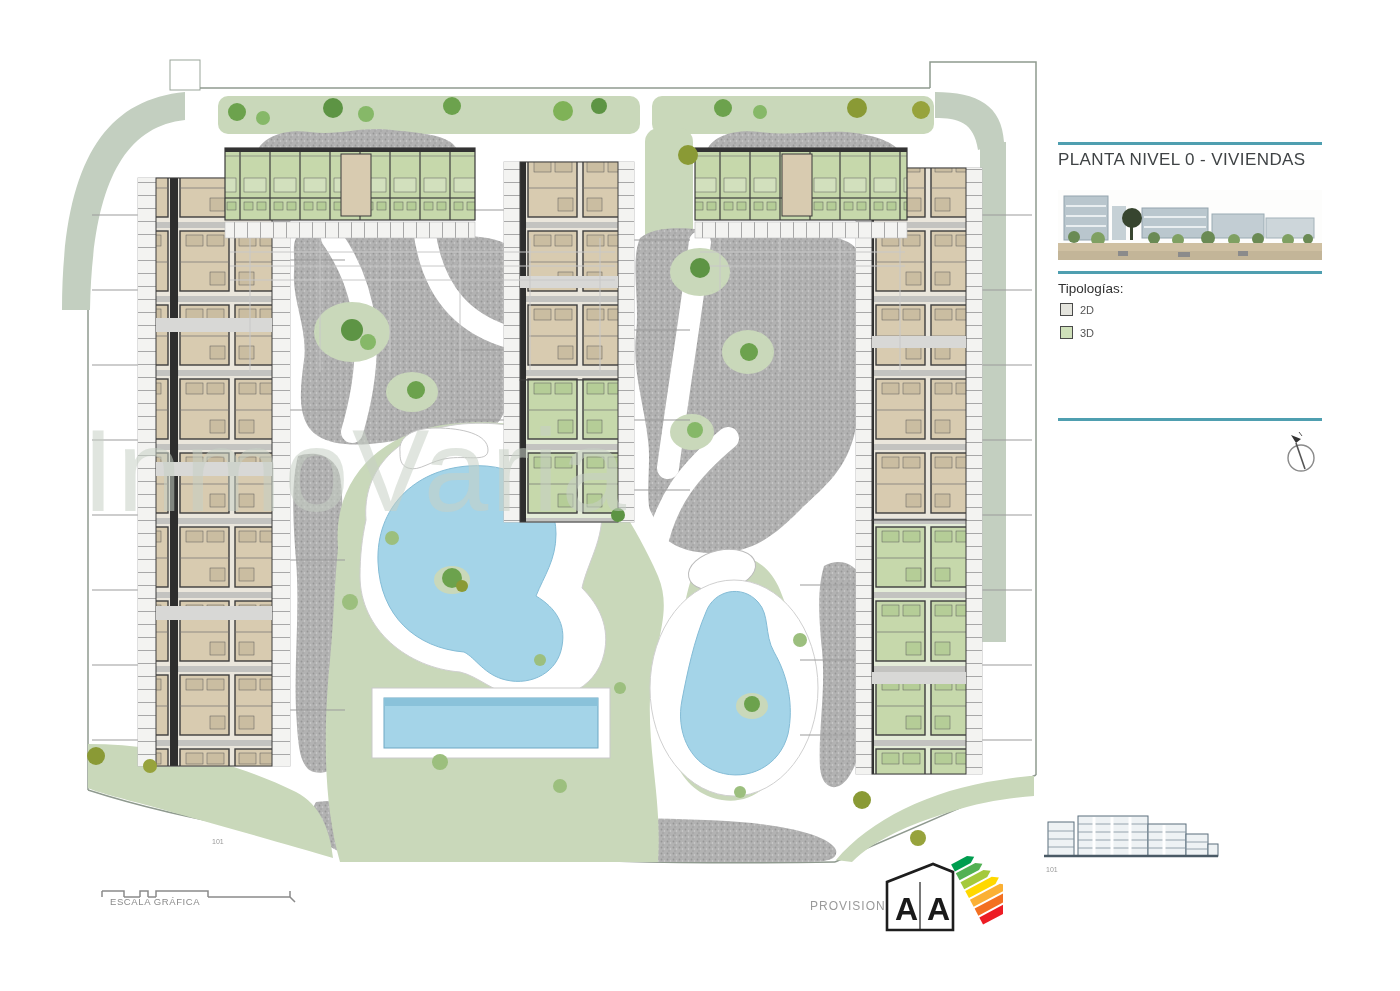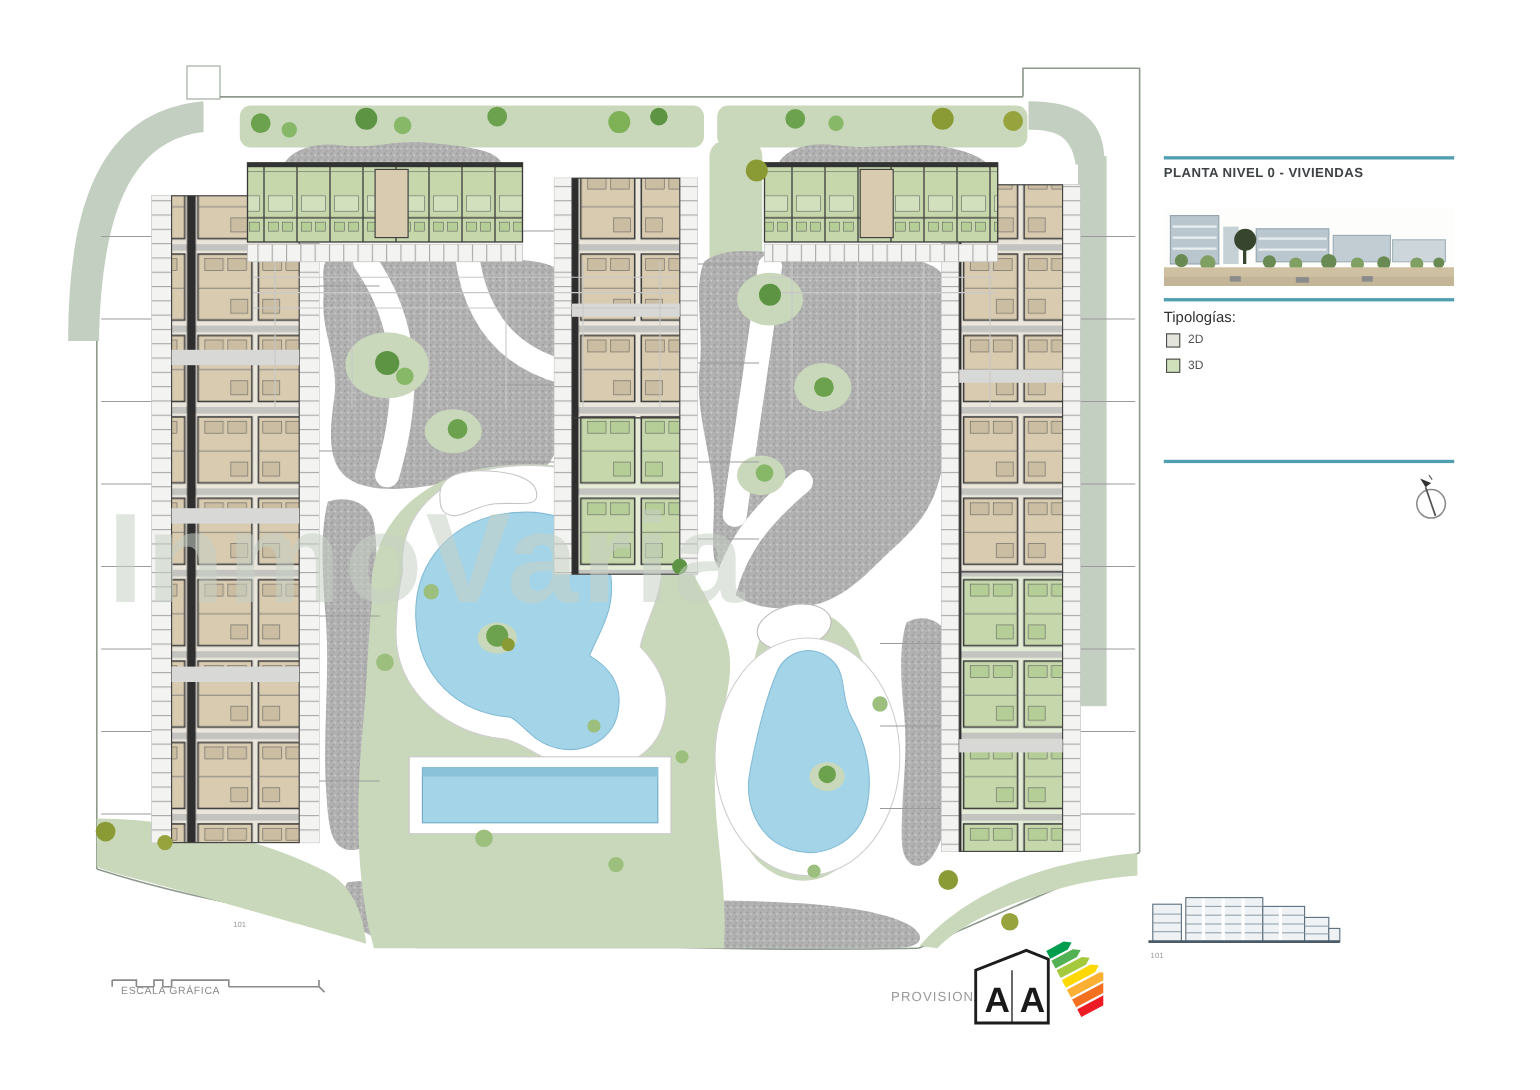--- a/index.html
+++ b/index.html
@@ -1,31 +1,31 @@
 <!DOCTYPE html>
 <html><head>
 <meta charset="utf-8">
 <style>
   html,body{margin:0;padding:0;background:#fff;}
   .canvas{position:relative;width:1400px;height:991px;background:#ffffff;overflow:hidden;
           font-family:"Liberation Sans", sans-serif;}
   .abs{position:absolute;}
   
   .rule{position:absolute;height:3px;width:264px;left:1058px;background:#4f9fb0;}
-  .title{position:absolute;left:1058px;top:150px;width:280px;font-size:12px;font-weight:bold;
+  .title{position:absolute;left:1058px;top:150px;width:280px;font-size:17px;font-weight:normal;
          color:#3f4345;letter-spacing:.4px;}
   .tipo-heading{position:absolute;left:1058px;top:281px;font-size:13.5px;font-weight:normal;color:#303030;}
-  .legend-item{position:absolute;left:1060px;display:flex;gap:7px;}
+  .legend-item{position:absolute;left:1060px;display:flex;align-items:center;gap:7px;}
   .swatch{width:13px;height:13px;border:1.5px solid #4a4a4a;box-sizing:border-box;}
   .swatch-2d{background:#e4e4dd;}
   .swatch-3d{background:#cfe0ba;}
   .legend-label{font-size:11px;color:#555;}
   
-  .watermark{position:absolute;left:98px;top:404px;width:950px;font-size:116px;font-weight:bold;
-             color:rgba(198,208,196,0.55);letter-spacing:3px;white-space:nowrap;pointer-events:none;margin-top:36px;}
+  .watermark{position:absolute;left:82px;top:404px;width:950px;font-size:116px;font-weight:normal;
+             color:rgba(198,208,196,0.55);letter-spacing:3px;white-space:nowrap;pointer-events:none;}
   
   .scale-label{position:absolute;left:110px;top:868px;font-size:9.5px;color:#8a8a8a;letter-spacing:.6px;margin-top:28px;}
   .provisional{position:absolute;left:810px;top:899px;font-size:12px;color:#9a9a9a;letter-spacing:1px;}
   .tiny-ref{position:absolute;font-size:7px;color:#999;}
 </style>
 </head>
 <body>
 
 <div class="canvas">
 

